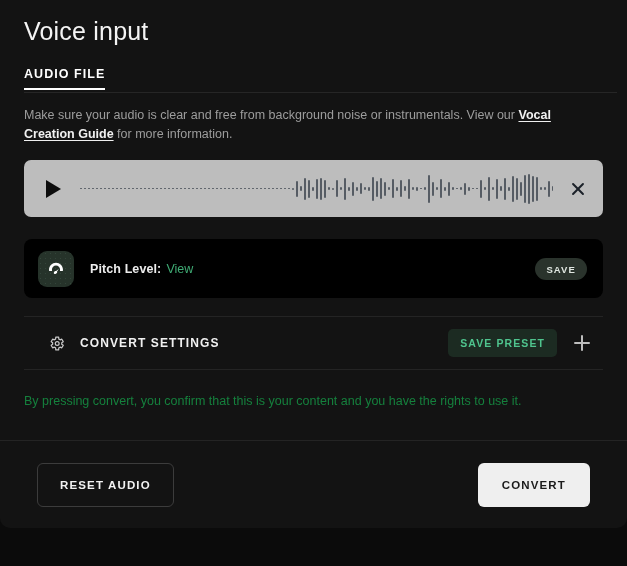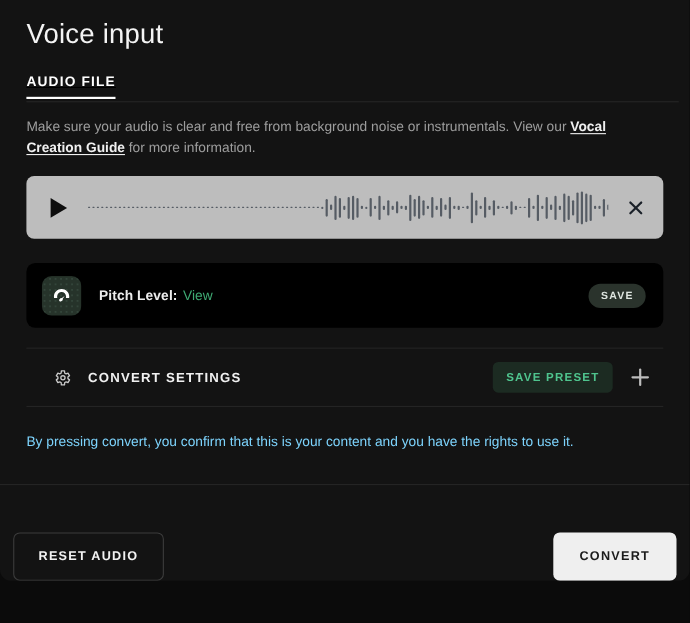--- a/index.html
+++ b/index.html
@@ -48,21 +48,20 @@
     margin: 0 0 14px 0;
     line-height: 1.1;
   }
 
   .tabs {
     position: relative;
     display: flex;
     gap: 44px;
     align-items: flex-end;
     height: 30px;
-    text-decoration: underline;
   }
   .tab {
     font-size: 12.5px;
     font-weight: 700;
     letter-spacing: 1.05px;
     color: #8b8b8b;
     padding: 0 0 9px 0;
     cursor: pointer;
     background: none;
     border: none;
@@ -273,43 +272,43 @@
     position: absolute;
     background: #bdbdbd;
     border-radius: 1px;
   }
   .plus-btn::before { left: 3px; top: 10px; width: 16px; height: 1.6px; }
   .plus-btn::after  { top: 3px; left: 10px; height: 16px; width: 1.6px; }
 
   
   .disclaimer {
     font-size: 12.5px;
-    color: #7dd3fc;
+    color: #15803d;
     line-height: 1.5;
     margin: 0 0 20px 0;
   }
 
   
   .footer-sep {
     position: absolute;
     left: 0;
     right: 0;
     top: 440px;
     height: 1px;
     background: #242424;
   }
   .footer {
     position: absolute;
     left: 0;
     right: 0;
     top: 441px;
     height: 87px;
     display: flex;
-    align-items: flex-end;
-    padding: 0 12px;
+    align-items: center;
+    padding: 0 37px;
     box-sizing: border-box;
   }
   .btn-reset {
     background: transparent;
     border: 1px solid #3c3c3c;
     border-radius: 6px;
     color: #f2f2f2;
     font-size: 11.5px;
     font-weight: 700;
     letter-spacing: 1.15px;

